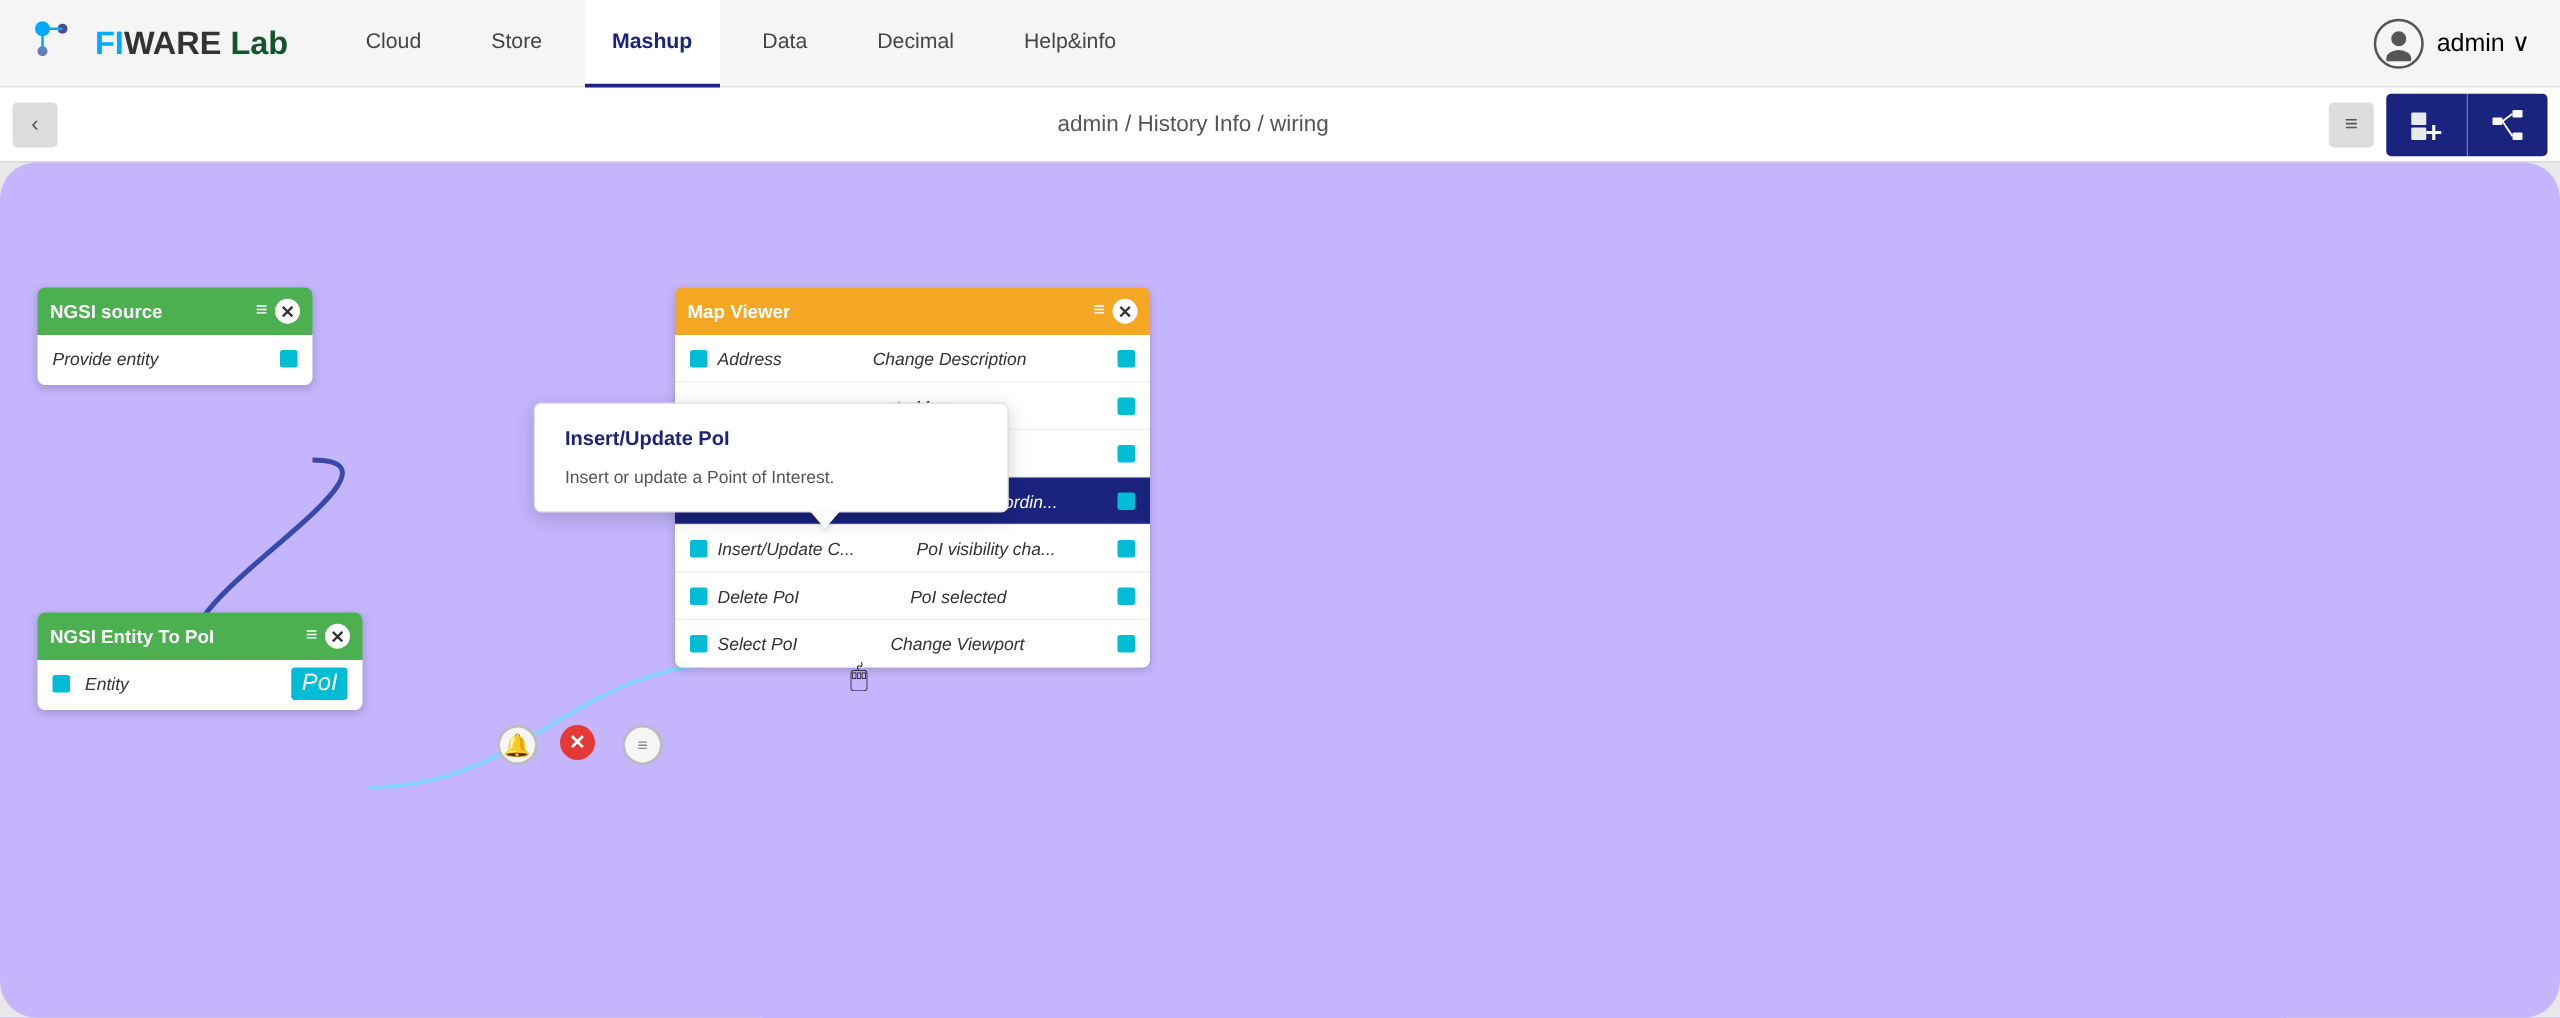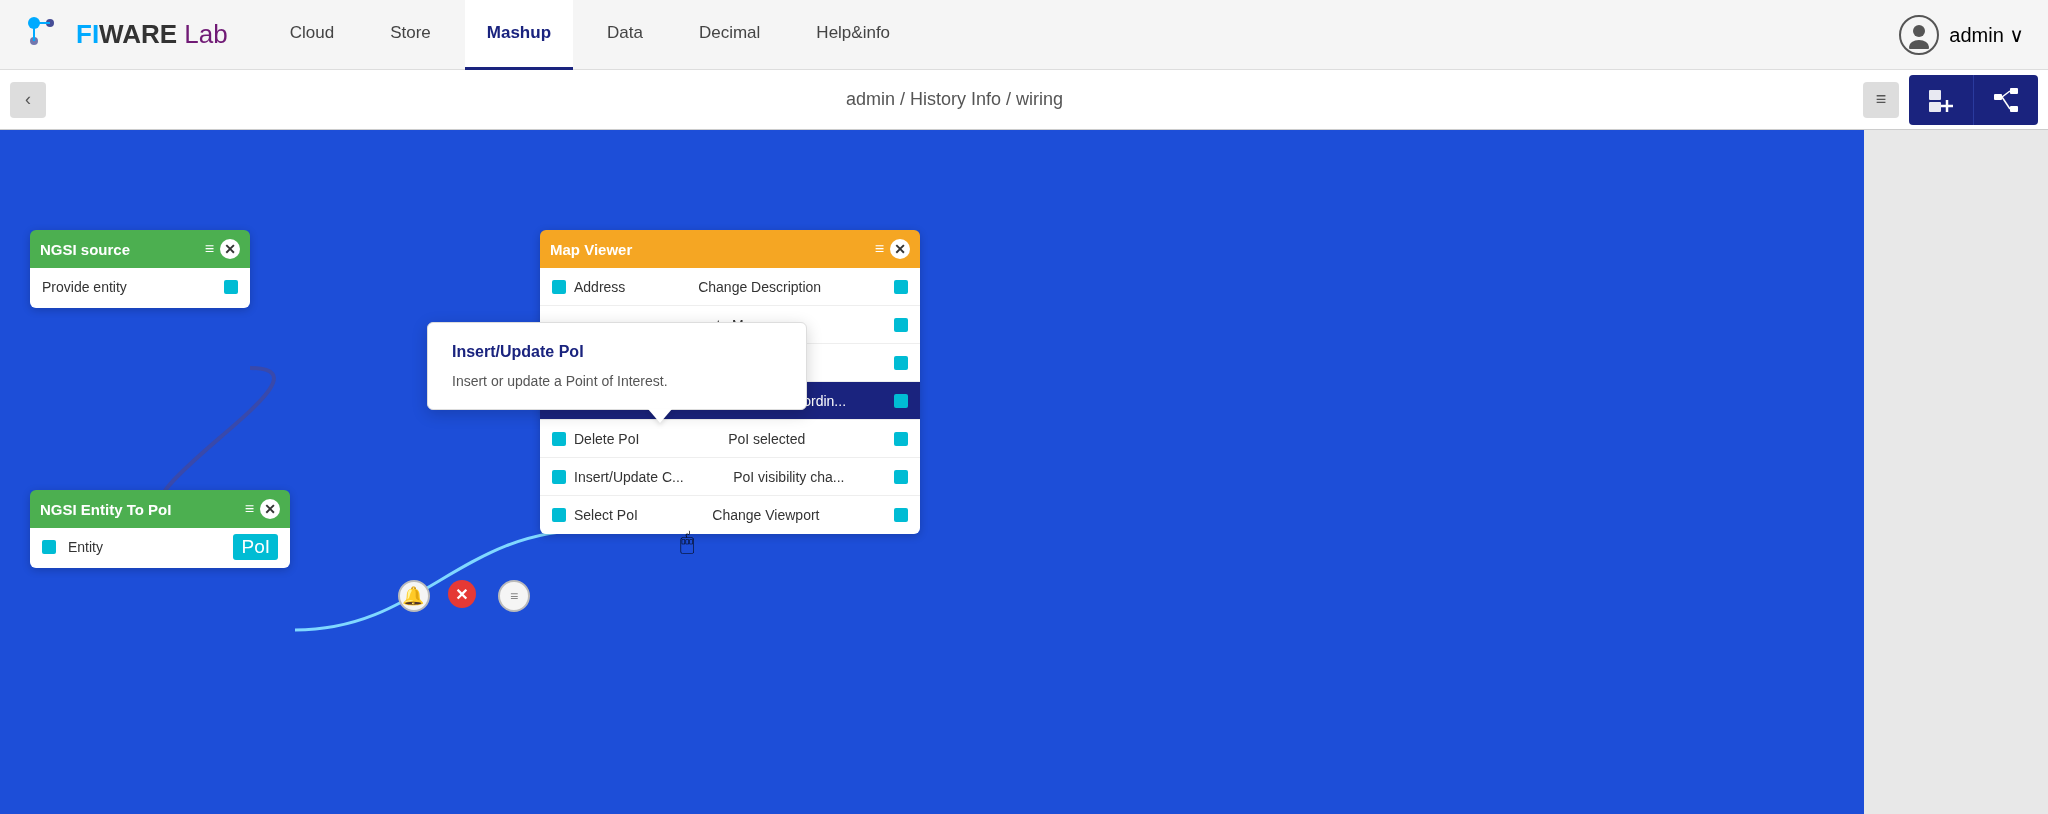--- a/index.html
+++ b/index.html
@@ -60,42 +60,44 @@
       padding: 0 18px; height: 50px;
       display: flex; align-items: center; justify-content: center;
       cursor: pointer; font-size: 22px;
     }
     .action-btn:first-child { border-radius: 4px 0 0 4px; border-right: 1px solid #2a3a9e; }
     .action-btn:last-child { border-radius: 0 4px 4px 0; }
 
     
     .canvas {
       position: relative;
-      background: #1d4ed8;
-      width: 1864px;
+      background: #c4b5fd;
+      width: 2048px;
       height: calc(814px - 70px - 60px);
       overflow: hidden;
+      border-radius: 29px;
     }
 
     
     .widget {
       position: absolute;
       border-radius: 6px;
       box-shadow: 0 2px 8px rgba(0,0,0,0.2);
     }
     .widget-header {
       display: flex; align-items: center; justify-content: space-between;
       padding: 0 10px; height: 38px; border-radius: 6px 6px 0 0;
       color: white; font-size: 15px; font-weight: 600;
     }
     .widget-header .header-icons { display: flex; align-items: center; gap: 6px; }
     .widget-body {
       background: white;
       border-radius: 0 0 6px 6px;
       min-height: 40px;
+      font-style: italic;
     }
     .widget-row {
       display: flex; align-items: center;
       padding: 0 12px; height: 38px;
       border-bottom: 1px solid #eee;
       font-size: 14px; color: #333;
     }
     .widget-row:last-child { border-bottom: none; }
     .port-left {
       width: 14px; height: 14px; background: #00bcd4;
@@ -212,21 +214,21 @@
 <nav class="navbar">
   <div class="logo">
     <svg class="logo-icon" viewBox="0 0 44 44" fill="none" xmlns="http://www.w3.org/2000/svg">
       <circle cx="10" cy="10" r="6" fill="#00aaff"></circle>
       <circle cx="26" cy="10" r="4" fill="#1a237e" opacity="0.8"></circle>
       <circle cx="10" cy="28" r="4" fill="#1a237e" opacity="0.6"></circle>
       <line x1="10" y1="10" x2="26" y2="10" stroke="#00aaff" stroke-width="2"></line>
       <line x1="10" y1="10" x2="10" y2="28" stroke="#00aaff" stroke-width="2"></line>
     </svg>
     <span class="logo-text">
-      <span style="color:#00aaff;font-weight:800">FI</span><span style="font-weight:700;color:#333">WARE</span> <span style="color:#701a75;font-weight:400">Lab</span>
+      <span style="color:#00aaff;font-weight:800">FI</span><span style="font-weight:700;color:#333">WARE</span> <span style="color:#14532d;font-weight:700">Lab</span>
     </span>
   </div>
 
   <div class="nav-links">
     <a class="nav-link">Cloud</a>
     <a class="nav-link">Store</a>
     <a class="nav-link active">Mashup</a>
     <a class="nav-link">Data</a>
     <a class="nav-link">Decimal</a>
     <a class="nav-link">Help&amp;info</a>
@@ -349,29 +351,29 @@
 
       <div class="widget-row highlighted">
         <div class="port-left"></div>
         <span>Insert/Update PoI</span>
         <span style="margin-left:auto;font-size:14px;color:white">Decimal Coordin...</span>
         <div class="port-right"></div>
       </div>
 
       <div class="widget-row">
         <div class="port-left"></div>
+        <span>Insert/Update C...</span>
+        <span style="margin-left:auto;color:#333;font-size:14px">PoI visibility cha...</span>
+        <div class="port-right"></div>
+      </div>
+
+      <div class="widget-row">
+        <div class="port-left"></div>
         <span>Delete PoI</span>
         <span style="margin-left:auto;color:#333;font-size:14px">PoI selected</span>
-        <div class="port-right"></div>
-      </div>
-
-      <div class="widget-row">
-        <div class="port-left"></div>
-        <span>Insert/Update C...</span>
-        <span style="margin-left:auto;color:#333;font-size:14px">PoI visibility cha...</span>
         <div class="port-right"></div>
       </div>
 
       <div class="widget-row">
         <div class="port-left"></div>
         <span>Select PoI</span>
         <span style="margin-left:auto;color:#333;font-size:14px">Change Viewport</span>
         <div class="port-right"></div>
       </div>
     </div>

